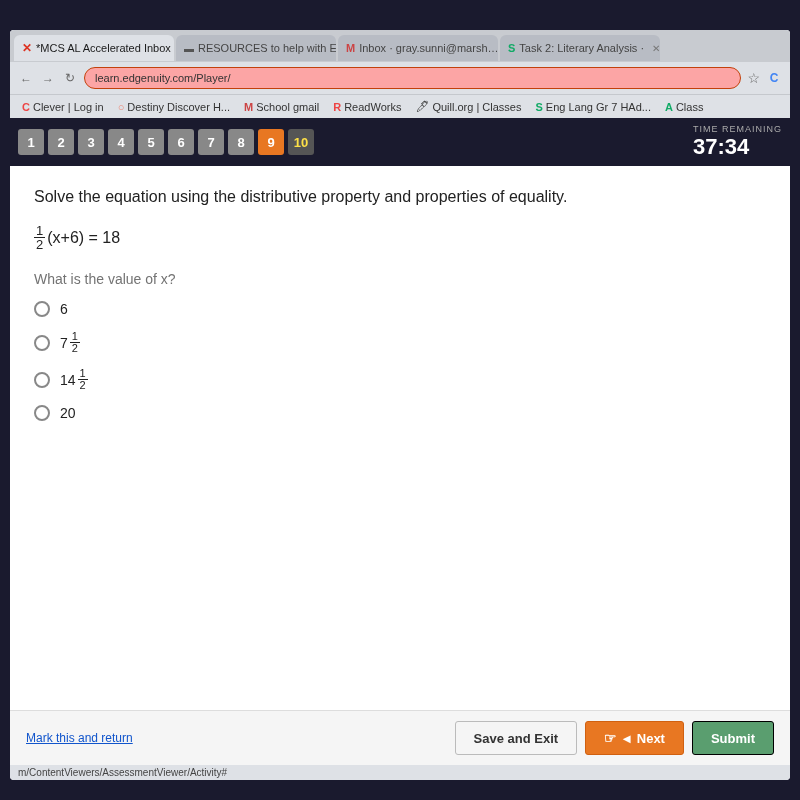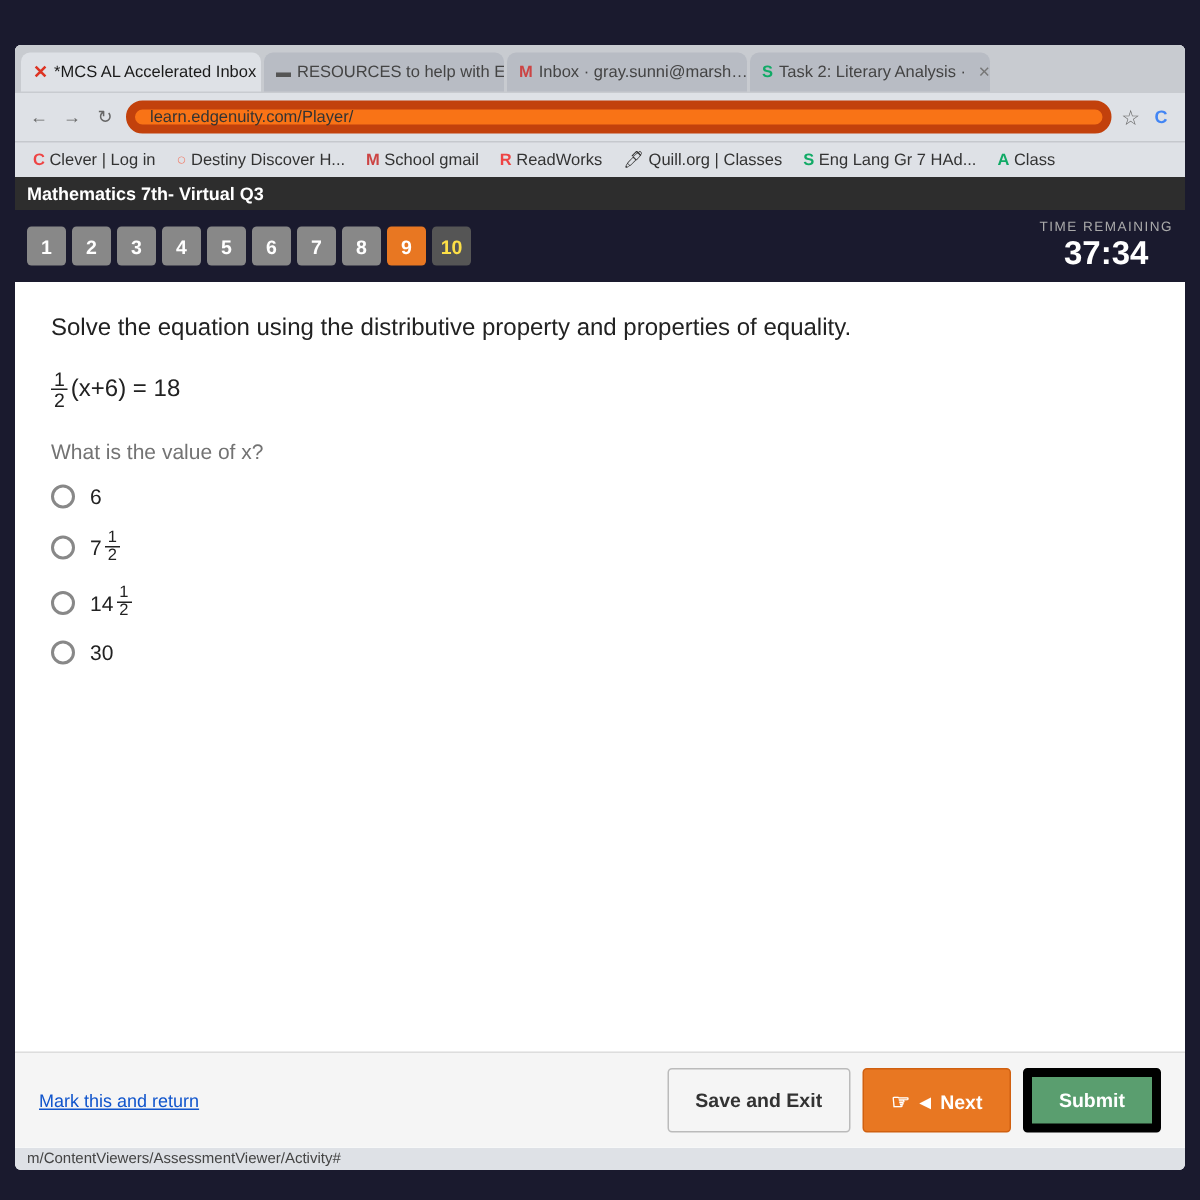--- a/index.html
+++ b/index.html
@@ -77,22 +77,22 @@
       display: flex;
       align-items: center;
       background: #dee1e6;
       padding: 4px 8px;
       height: 32px;
       gap: 6px;
     }
 
     .omnibox {
       flex: 1;
-      background: #f97316;
-      border: 6px solid #c2410c;
+      background: #fca5a5;
+      border: 1px solid #c2410c;
       border-radius: 12px;
       padding: 2px 10px;
       font-size: 11px;
       color: #333;
       height: 22px;
       display: flex;
       align-items: center;
     }
 
     .nav-btn {
@@ -162,21 +162,21 @@
       cursor: pointer;
       color: #fff;
     }
 
     .q-num.answered { background: #888; }
     .q-num.current { background: #e87722; }
     .q-num.locked { background: #555; color: #fde047; }
 
     .timer-section {
       margin-left: auto;
-      text-align: center;
+      text-align: left;
       color: #fff;
     }
 
     .timer-label {
       font-size: 9px;
       color: #aaa;
       letter-spacing: 1px;
     }
 
     .timer-value {
@@ -307,21 +307,21 @@
 
     .btn-next {
       background: #e87722;
       color: #fff;
       border: 1px solid #d06010;
     }
 
     .btn-submit {
       background: #5a9e6f;
       color: #fff;
-      border: 6px solid #000000;
+      border: 1px solid #000000;
     }
 
     
     .status-bar {
       background: #dee1e6;
       font-size: 10px;
       color: #444;
       padding: 2px 8px;
       flex-shrink: 0;
     }
@@ -402,23 +402,20 @@
         <span style="color:#1a6; font-size:11px; font-weight:bold;">S</span>
         <span>Eng Lang Gr 7 HAd...</span>
       </div>
       <div class="bookmark-item">
         <span style="color:#1a6; font-size:11px; font-weight:bold;">A</span>
         <span>Class</span>
       </div>
     </div>
   </div>
 
-  <div class="app-header">
-    <span>Mathematics 7th- Virtual Q3</span>
-  </div>
 
   <div class="question-nav">
     <div class="q-num answered">1</div>
     <div class="q-num answered">2</div>
     <div class="q-num answered">3</div>
     <div class="q-num answered">4</div>
     <div class="q-num answered">5</div>
     <div class="q-num answered">6</div>
     <div class="q-num answered">7</div>
     <div class="q-num answered">8</div>
@@ -470,21 +467,21 @@
             14
             <span class="fraction" style="font-size:11px; vertical-align:middle;">
               <span class="num">1</span>
               <span class="den">2</span>
             </span>
           </span>
         </li>
 
         <li class="option-item">
           <div class="radio-circle"></div>
-          <span class="option-label">30</span>
+          <span class="option-label">20</span>
         </li>
 
       </ul>
 
     </div>
 
     <div class="footer">
       <span class="mark-link">Mark this and return</span>
 
       <div class="footer-btns">

